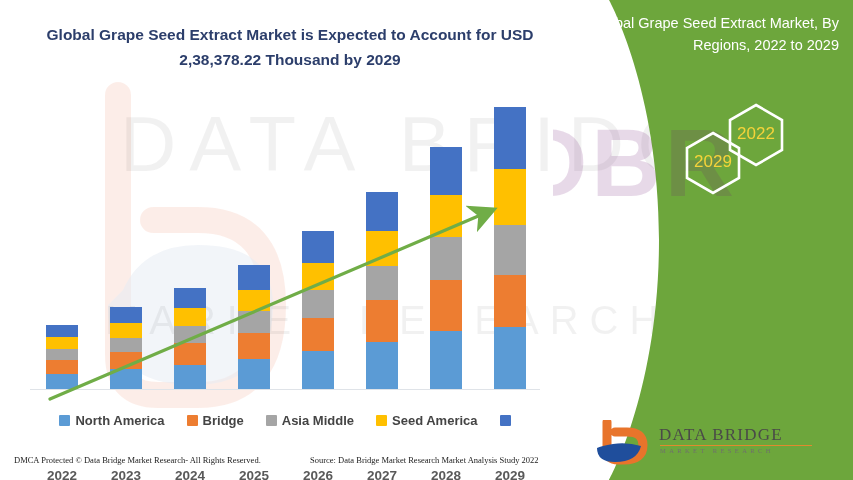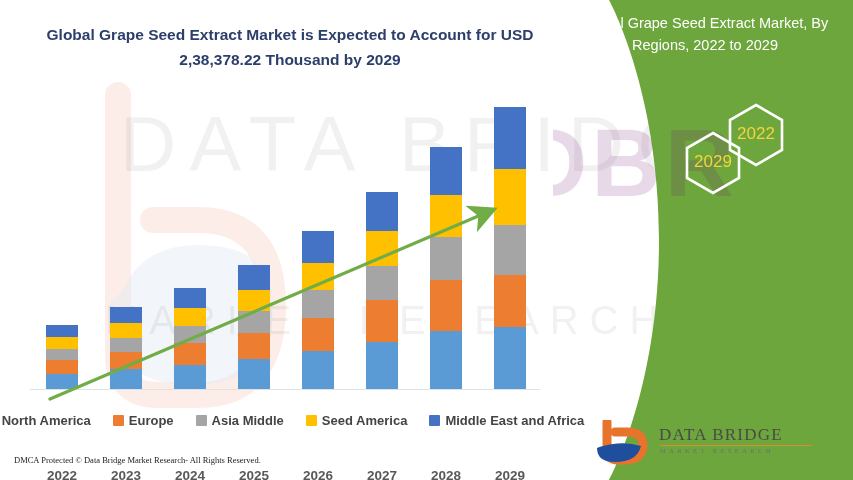--- a/index.html
+++ b/index.html
@@ -70,21 +70,21 @@
   .foot-left{left:14px;}
   .foot-right{left:310px;}
 
   
   #panel{
     position:absolute;right:0;top:0;width:300px;height:480px;overflow:hidden;
   }
   #panel .bg{position:absolute;inset:0;}
   .panel-title{
     position:absolute;left:18px;top:12px;width:268px;
-    text-align:center;color:#ffffff;font-size:14.5px;
+    text-align:right;color:#ffffff;font-size:14.5px;
     line-height:1.55;font-weight:400;
   }
   .hex-wrap{position:absolute;left:0;top:95px;width:300px;height:110px;}
   .hex-label{
     position:absolute;color:#f5d33a;font-size:17px;font-weight:400;
     text-align:center;width:70px;
   }
   .brand{
     position:absolute;left:15px;top:203px;width:275px;text-align:center;
     color:#f5d33a;font-size:15px;line-height:1.55;letter-spacing:.3px;
@@ -202,37 +202,37 @@
       </div>
   </div>
 
   <div id="legend">
       <div class="lg-item">
         <span class="lg-sw" style="background: rgb(91, 155, 213);"></span>
         <span class="lg-tx">North America</span>
       </div>
       <div class="lg-item">
         <span class="lg-sw" style="background: rgb(237, 125, 49);"></span>
-        <span class="lg-tx">Europe</span>
+        <span class="lg-tx">Bridge</span>
       </div>
       <div class="lg-item">
         <span class="lg-sw" style="background: rgb(165, 165, 165);"></span>
         <span class="lg-tx">Asia Middle</span>
       </div>
       <div class="lg-item">
         <span class="lg-sw" style="background: rgb(255, 192, 0);"></span>
         <span class="lg-tx">Seed America</span>
       </div>
       <div class="lg-item">
         <span class="lg-sw" style="background: rgb(68, 114, 196);"></span>
-        <span class="lg-tx">Middle East and Africa</span>
       </div>
     </div>
 
   <div class="foot foot-left">DMCA Protected © Data Bridge Market Research- All Rights Reserved.</div>
+  <div class="foot foot-right">Source: Data Bridge Market Research Market Analysis Study 2022</div>
 
   <div id="panel">
     <svg class="bg" viewBox="0 0 300 480" preserveAspectRatio="none">
       <path d="M300,0 L300,480 L56,480 C56,480 106,390 106,240 C106,90 56,0 56,0 Z" fill="#6DA63C"></path>
     </svg>
 
     <div class="panel-wm">DBR</div>
 
     <div class="panel-title">Global Grape Seed Extract Market, By Regions, 2022 to 2029</div>
 

